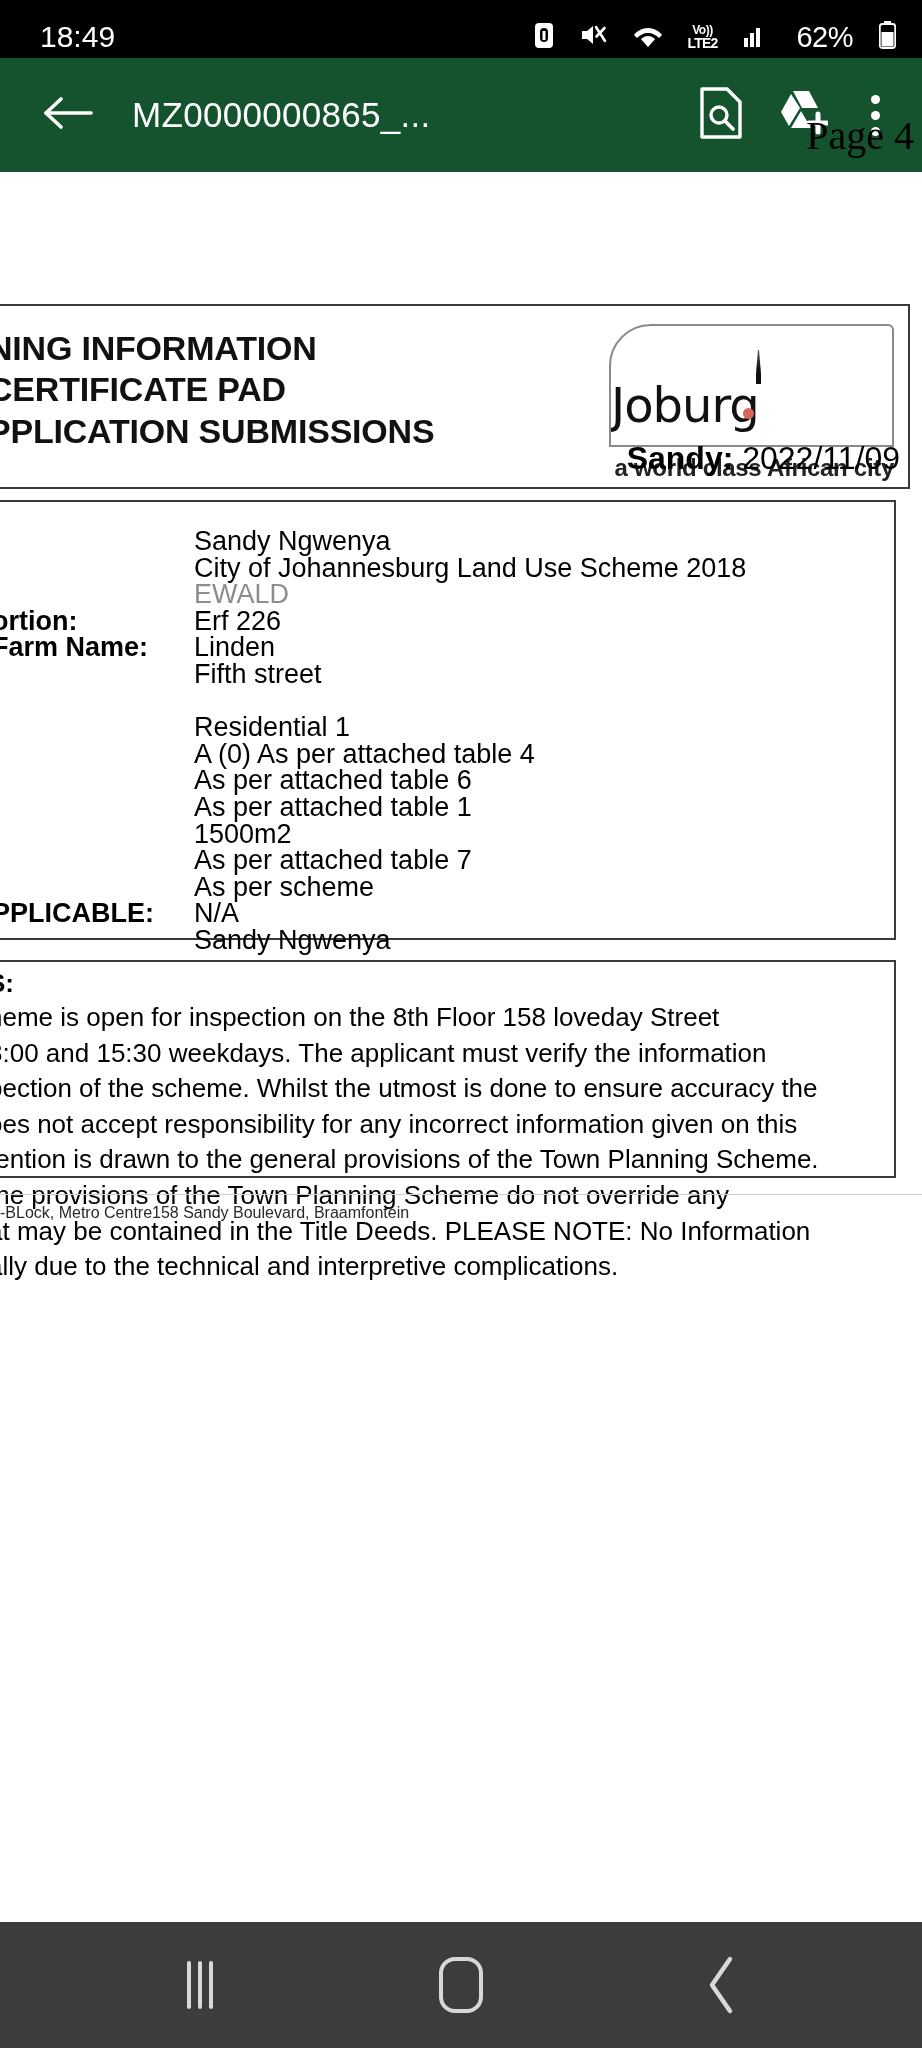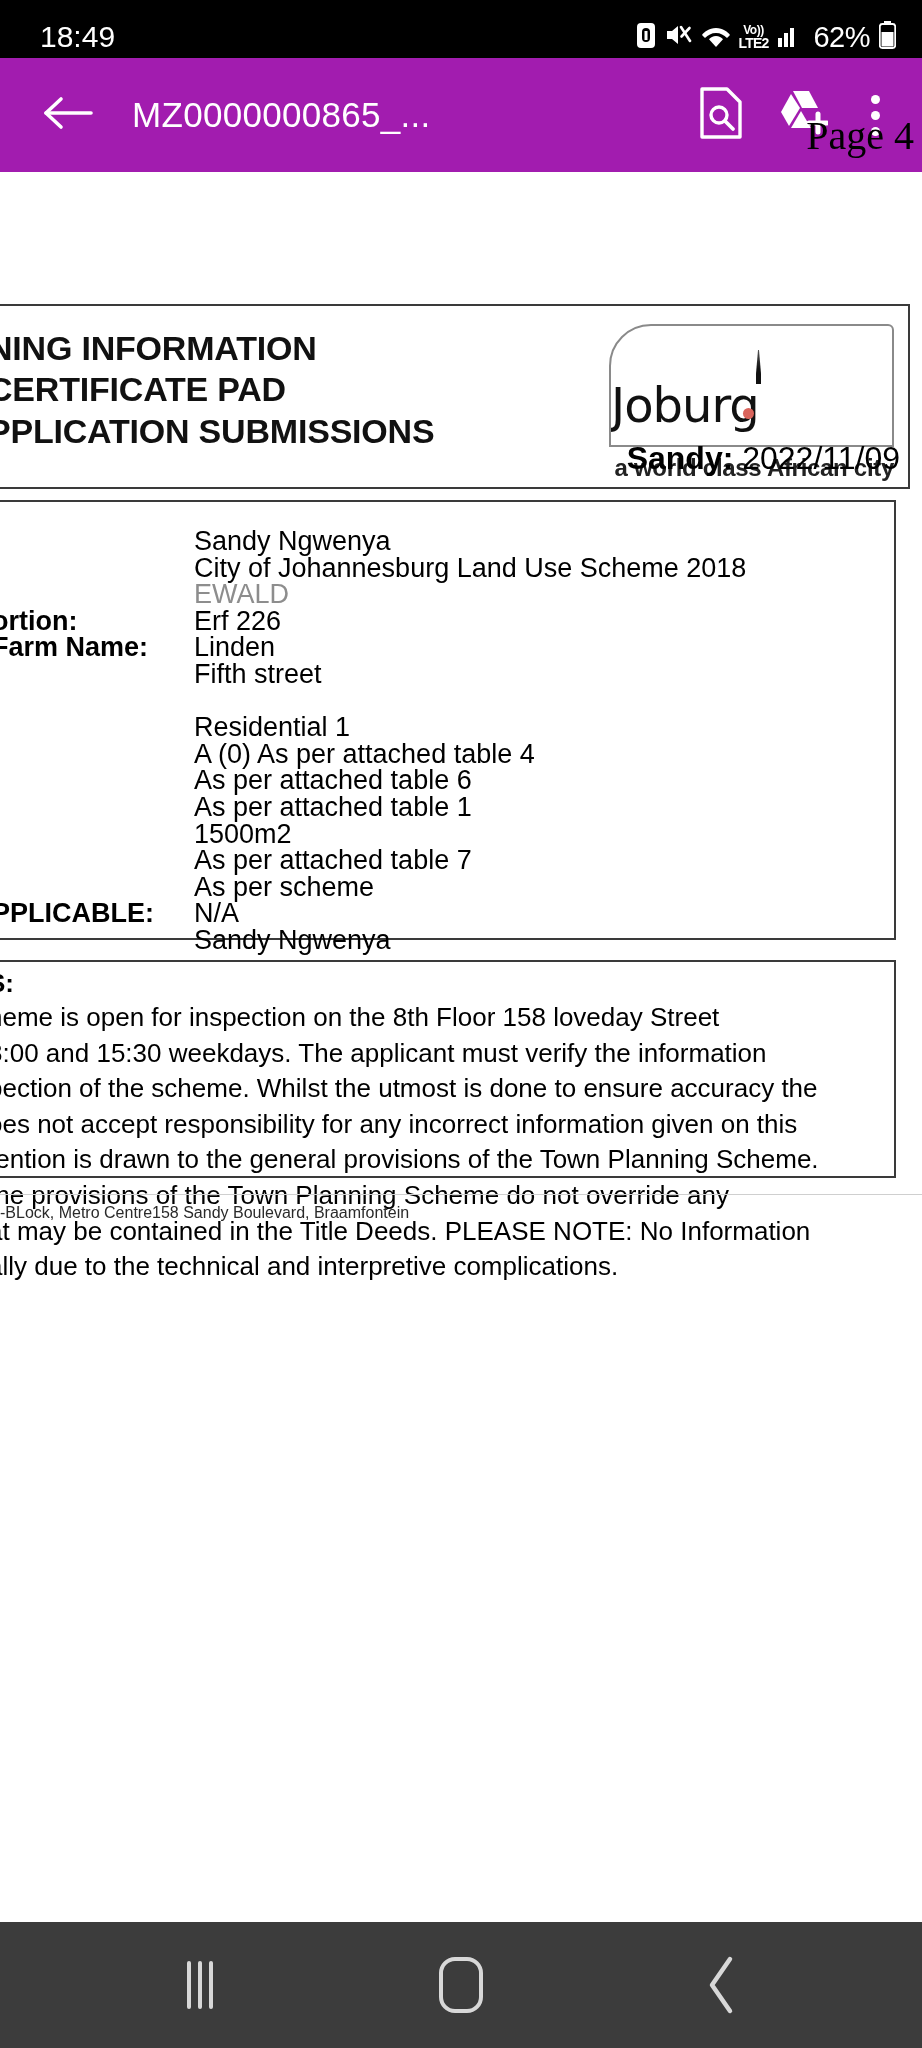--- a/index.html
+++ b/index.html
@@ -35,21 +35,21 @@
   #status-clock {
     font-size: 30px;
     letter-spacing: 0px;
     font-weight: 400;
     color: #ffffff;
   }
   #status-right {
     margin-left: auto;
     display: flex;
     align-items: center;
-    gap: 9px;
+    gap: 26px;
   }
   .sb-icon { display: block; }
   #status-battery-text {
     font-size: 29px;
     font-weight: 400;
     color: #ffffff;
     margin-left: 4px;
     letter-spacing: -0.5px;
   }
   .lte-stack {
@@ -61,21 +61,21 @@
   }
   .lte-top { font-size: 12px; font-weight: 700; letter-spacing: -0.5px; }
   .lte-bot { font-size: 14px; font-weight: 700; letter-spacing: -0.8px; }
 
   
   #app-bar {
     position: absolute;
     top: 58px; left: 0;
     width: 922px;
     height: 114px;
-    background: #a21caf;
+    background: #14532d;
     display: flex;
     align-items: center;
     padding: 0 22px 0 38px;
     z-index: 5;
   }
   #back-button {
     width: 58px; height: 58px;
     display: flex; align-items: center; justify-content: center;
     flex: 0 0 auto;
   }

